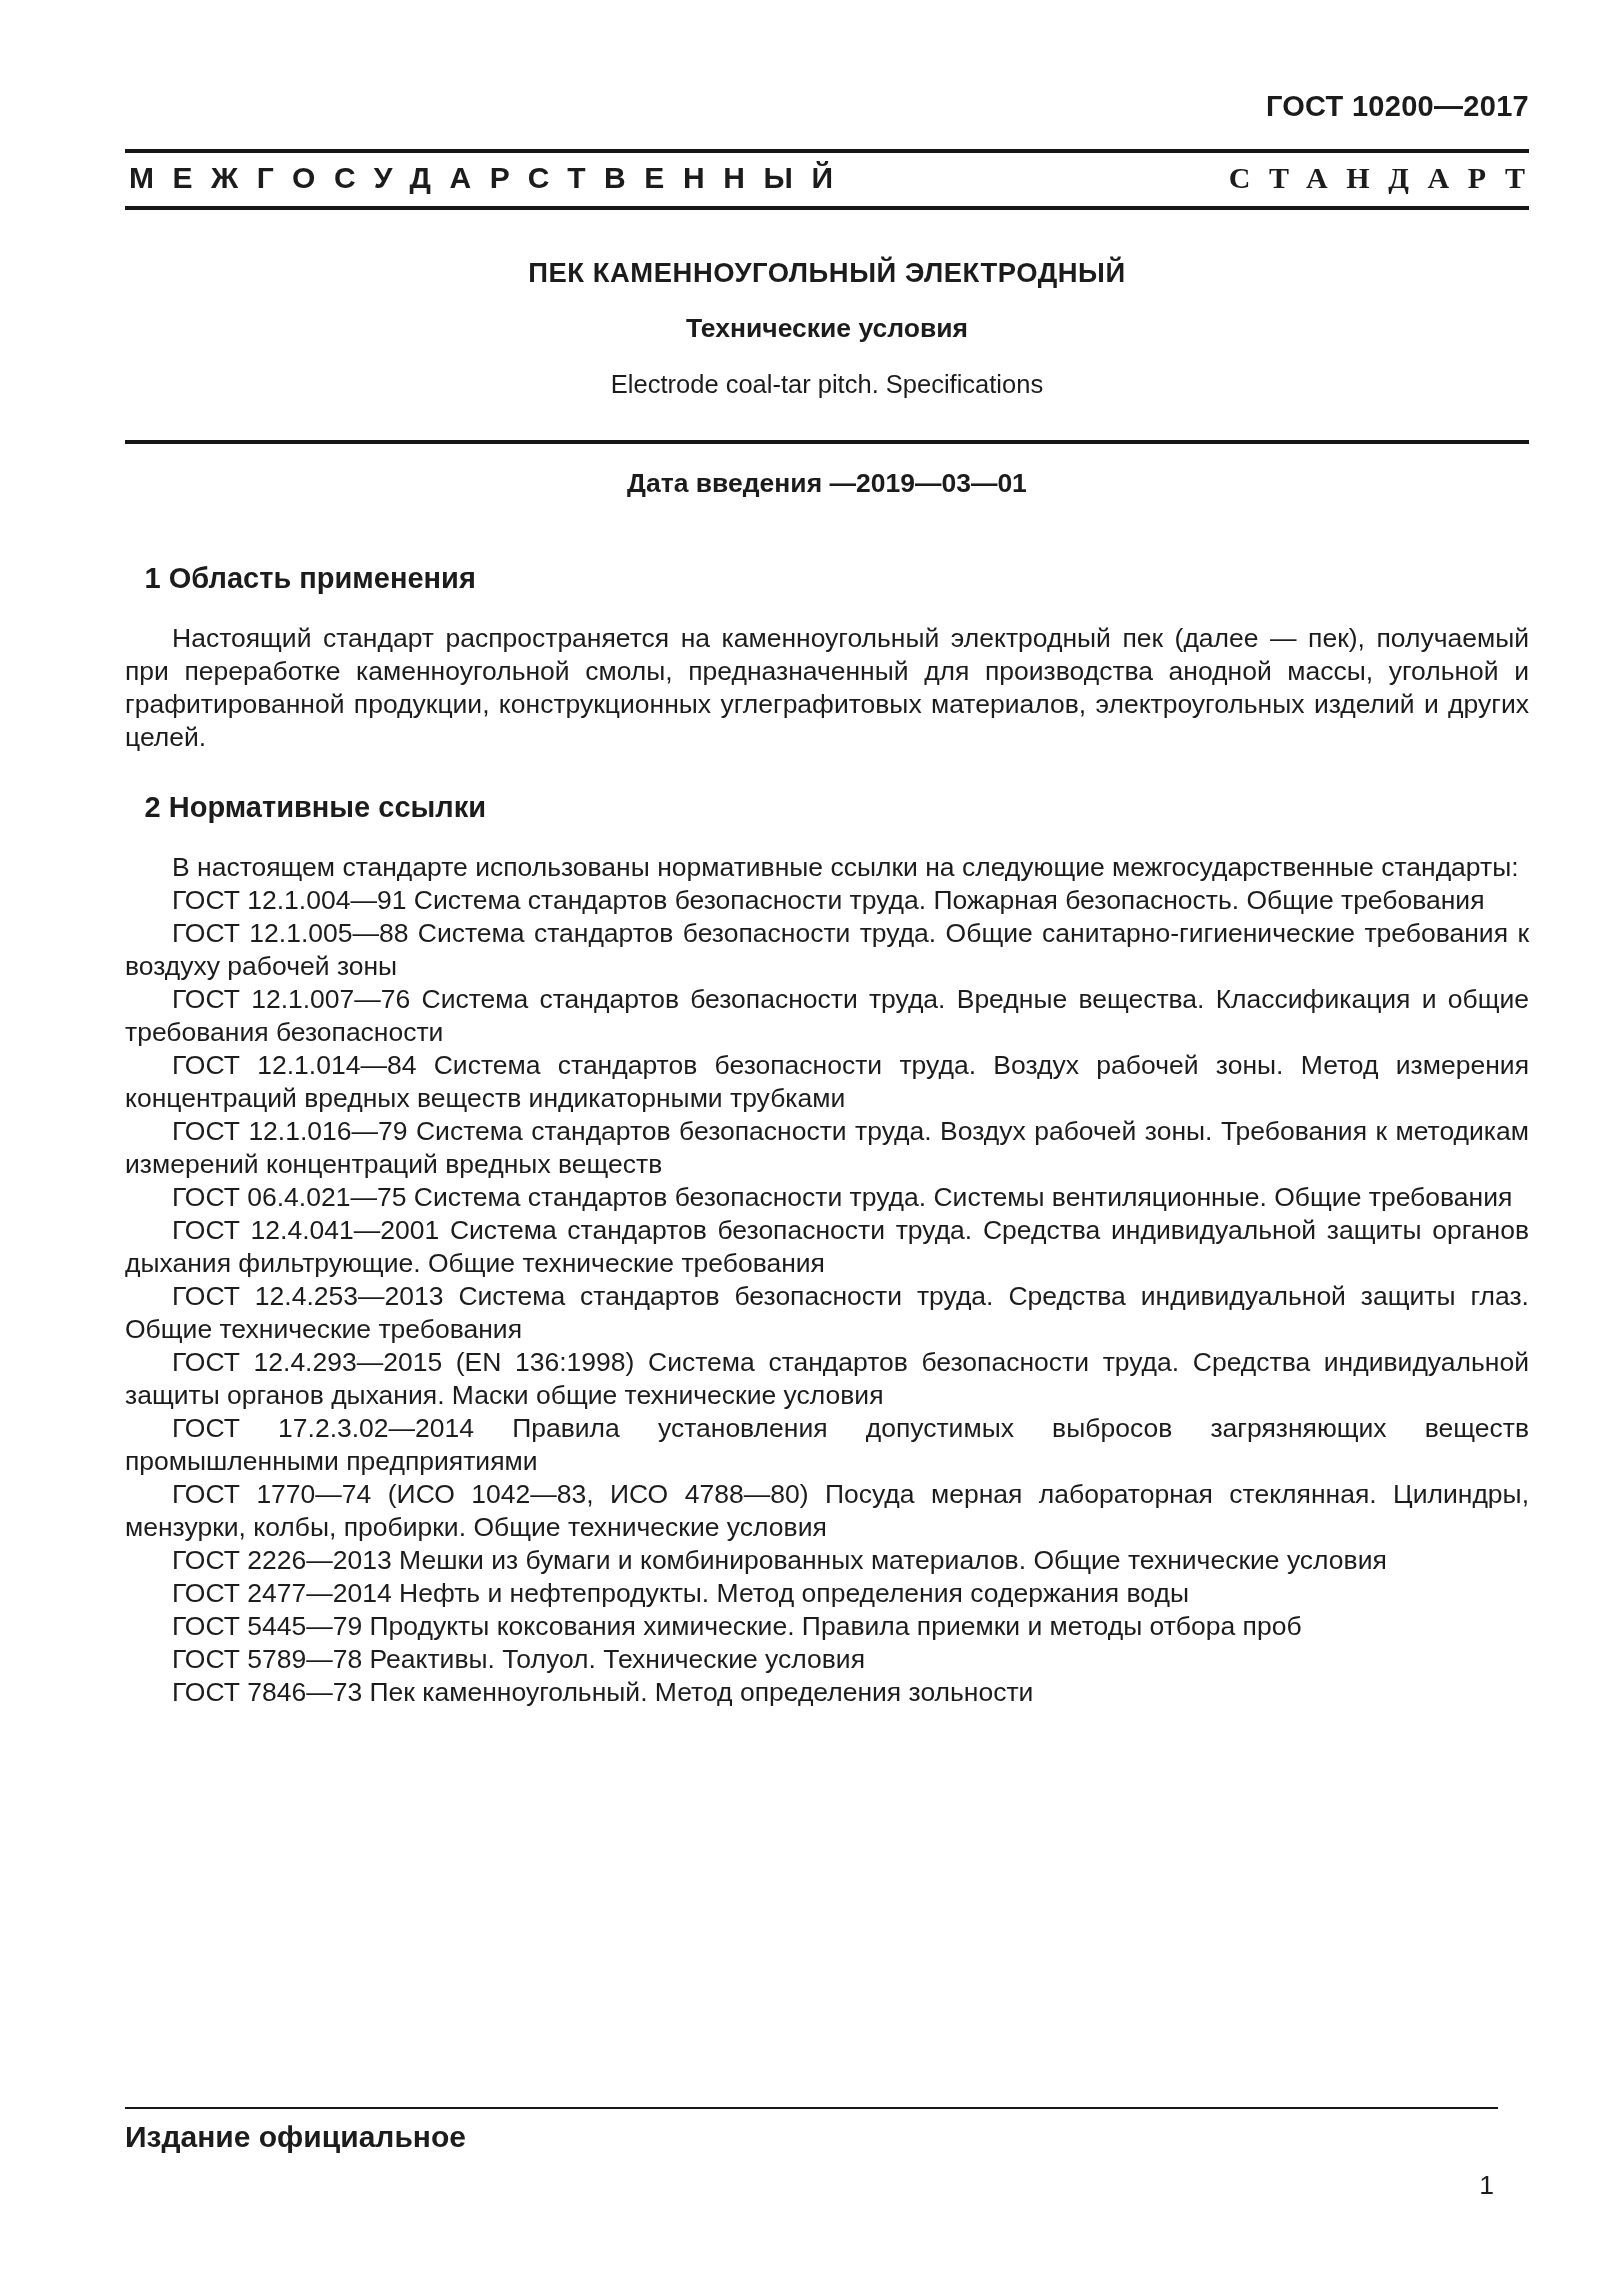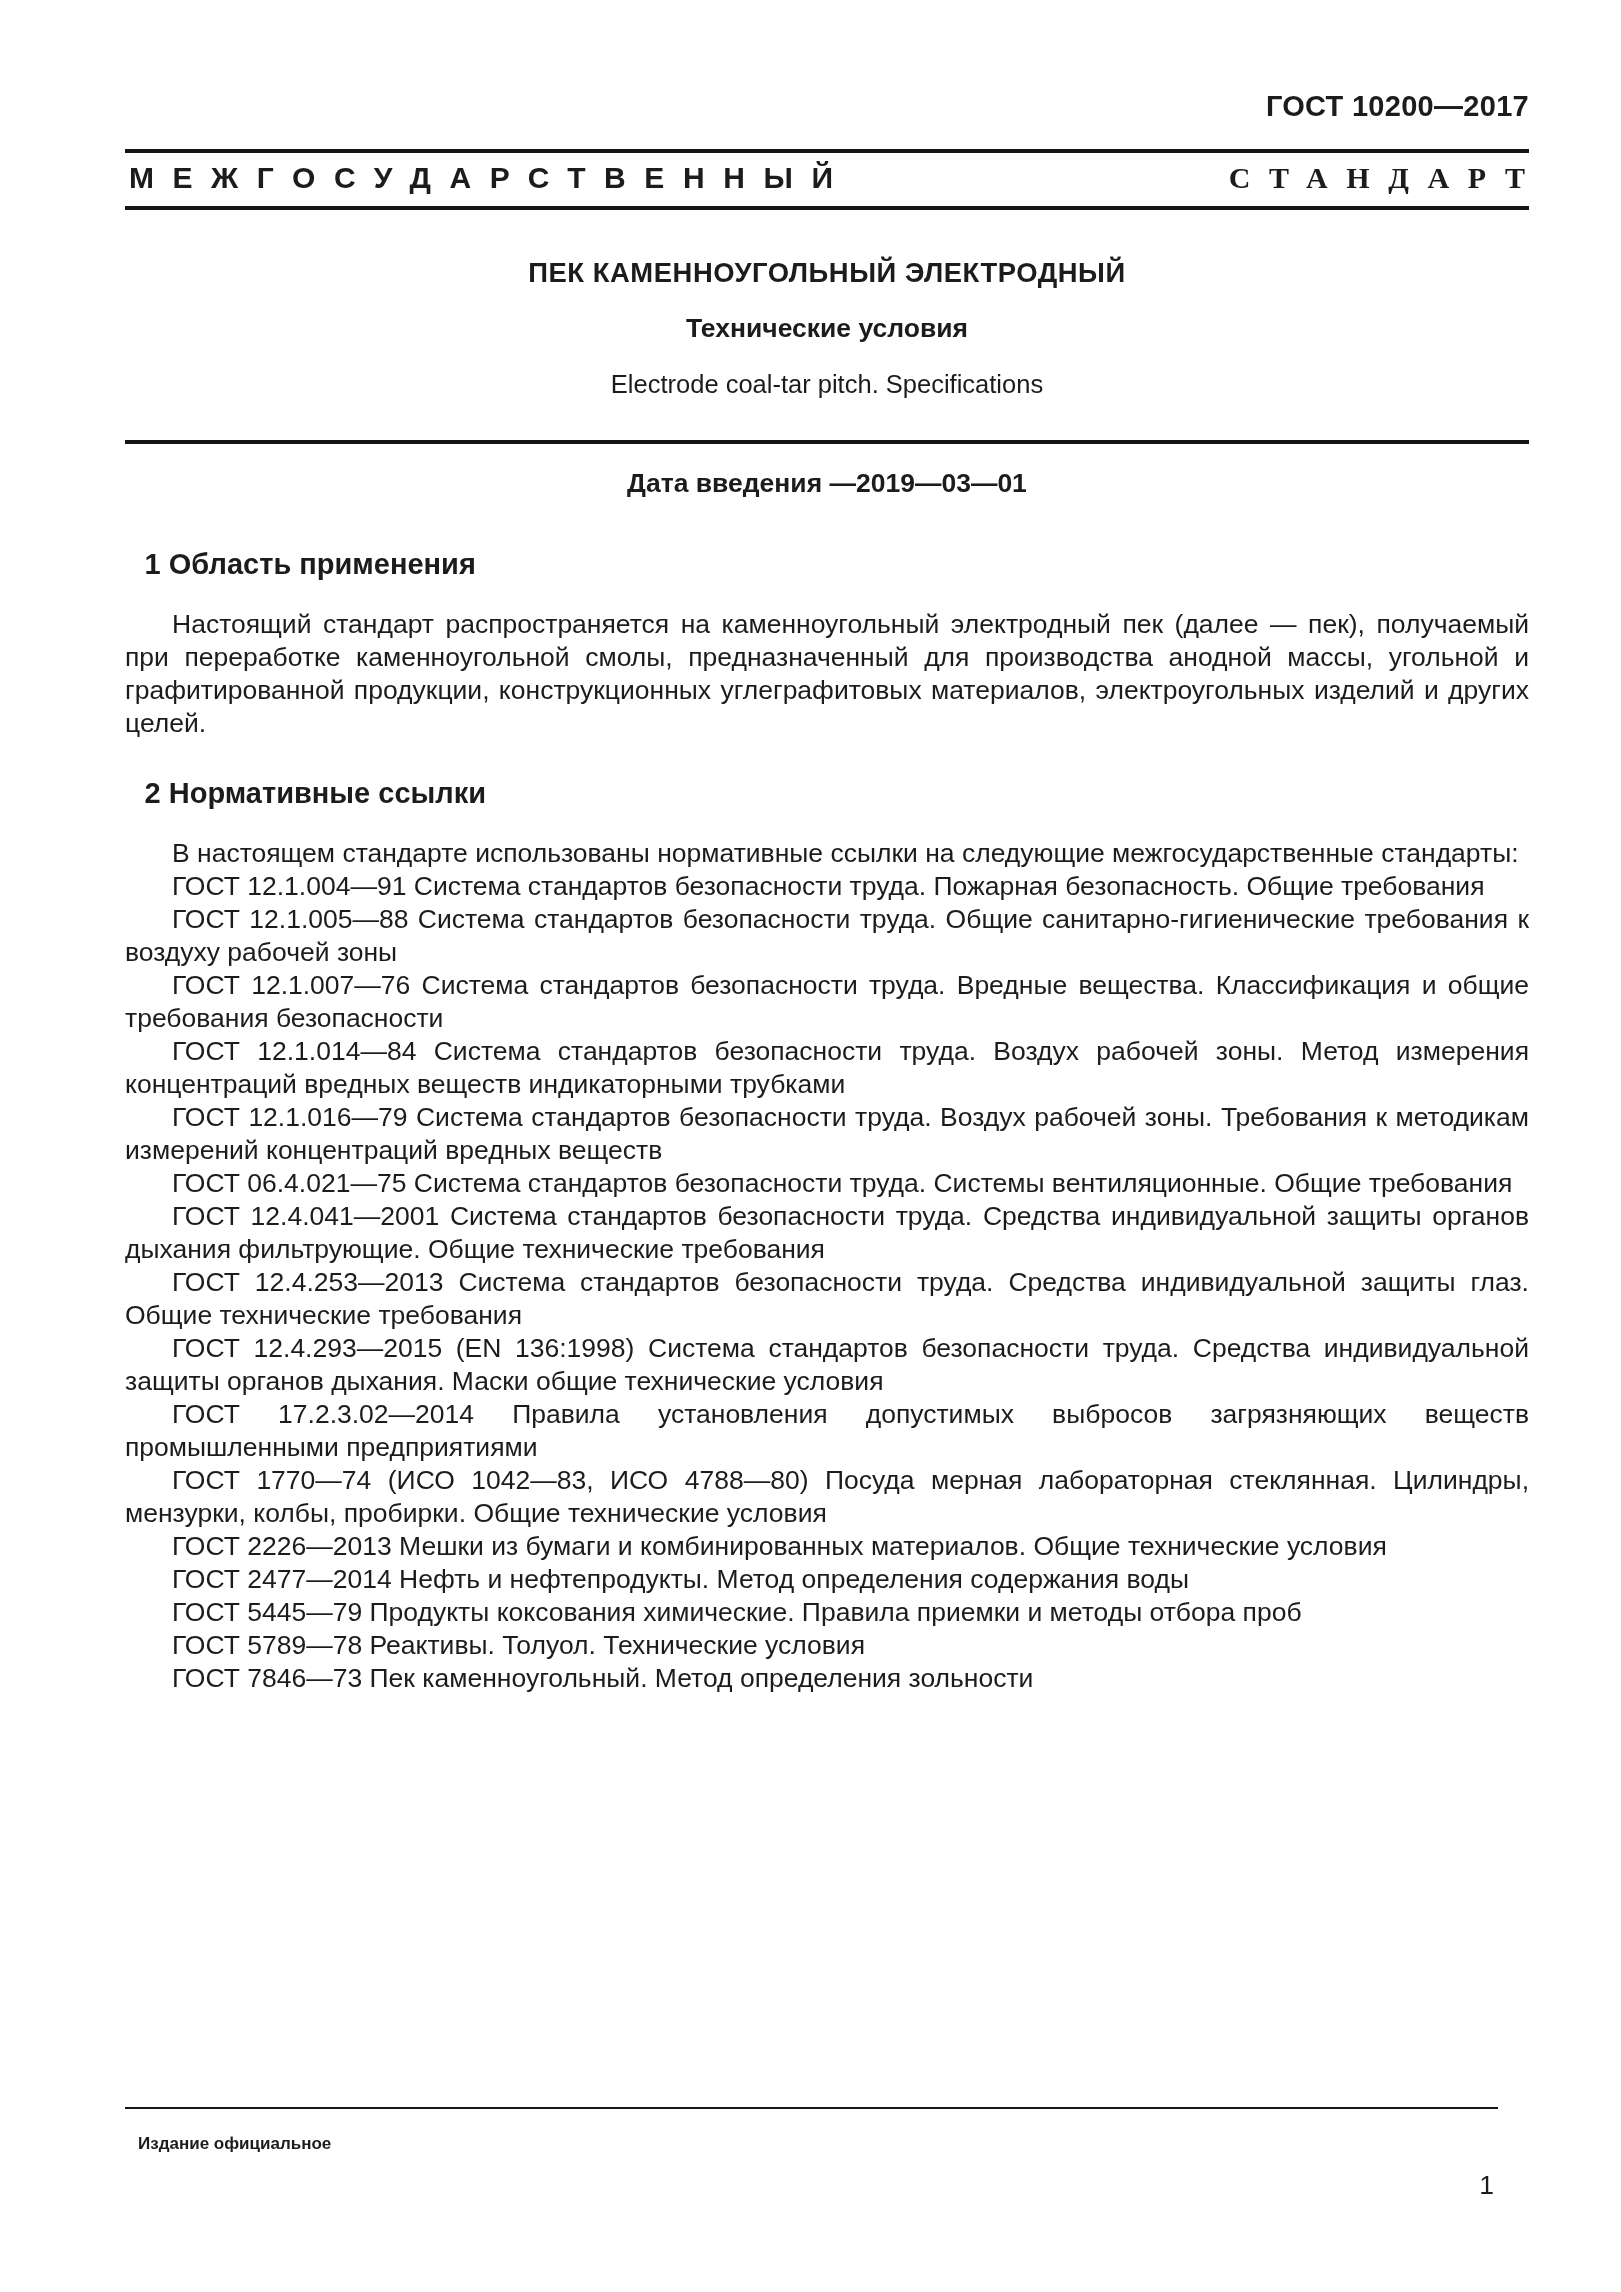--- a/index.html
+++ b/index.html
@@ -50,45 +50,45 @@
     text-align: center;
     font-weight: bold;
     font-size: 26.5px;
     margin-top: 23.5px;
   }
   .section-heading {
     font-weight: bold;
     font-size: 29px;
     margin: 0 0 27.4px 19.6px;
   }
-  .section-heading.first { margin-top: 49px; }
+  .section-heading.first { margin-top: 63px; }
   .section-heading.second { margin-top: 37px; }
   p.body {
     font-size: 26.5px;
     line-height: 33px;
     text-align: justify;
     text-indent: 47px;
     margin: 0;
   }
   .refs p.body { margin: 0; }
   .footer-rule {
     position: absolute;
     left: 125px;
     right: 123px;
     bottom: 184px;
     border: none;
     border-top: 2px solid #161616;
     margin: 0;
   }
   .edition {
     position: absolute;
-    left: 138px;
+    left: 125px;
     bottom: 139px;
     font-weight: bold;
-    font-size: 17px;
+    font-size: 30px;
   }
   .page-num {
     position: absolute;
     right: 127px;
     bottom: 92px;
     font-size: 26.5px;
   }
 </style>
 </head>
 <body>

